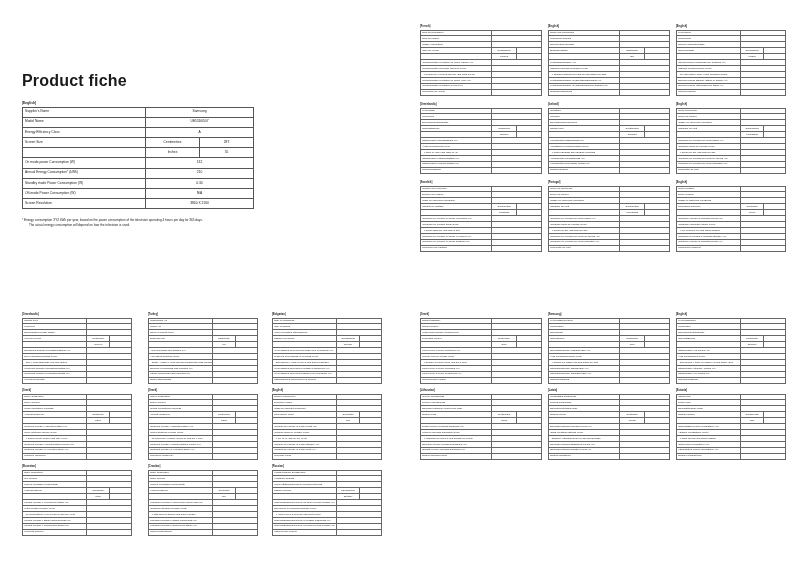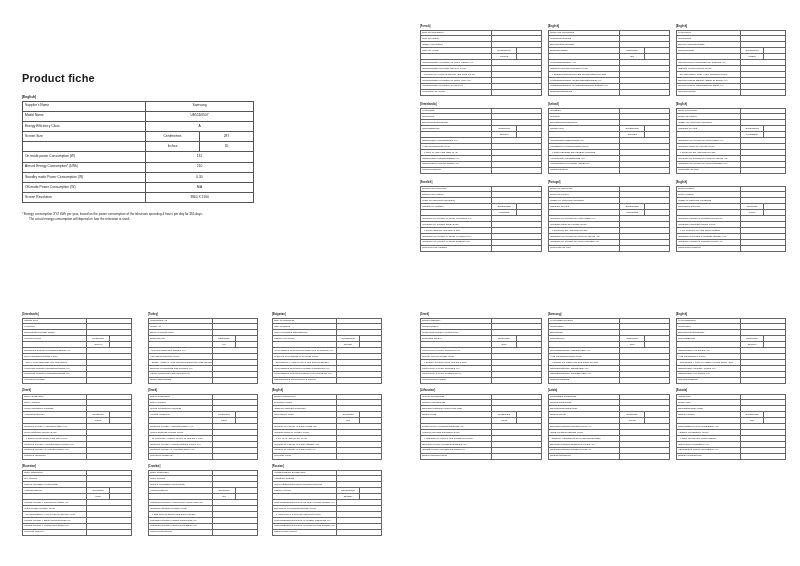--- a/index.html
+++ b/index.html
@@ -24,21 +24,21 @@
   }
 
   
   .fiche-main {
     position: absolute;
     left: 22px;
     top: 72px;
     width: 300px;
   }
   .fiche-title {
-    font-size: 11px;
+    font-size: 16px;
     font-weight: bold;
     letter-spacing: 0.2px;
     margin-bottom: 11px;
   }
   .lang-tag-main {
     font-size: 3.3px;
     font-weight: bold;
     margin-bottom: 1.5px;
   }
   table.main-tbl {

